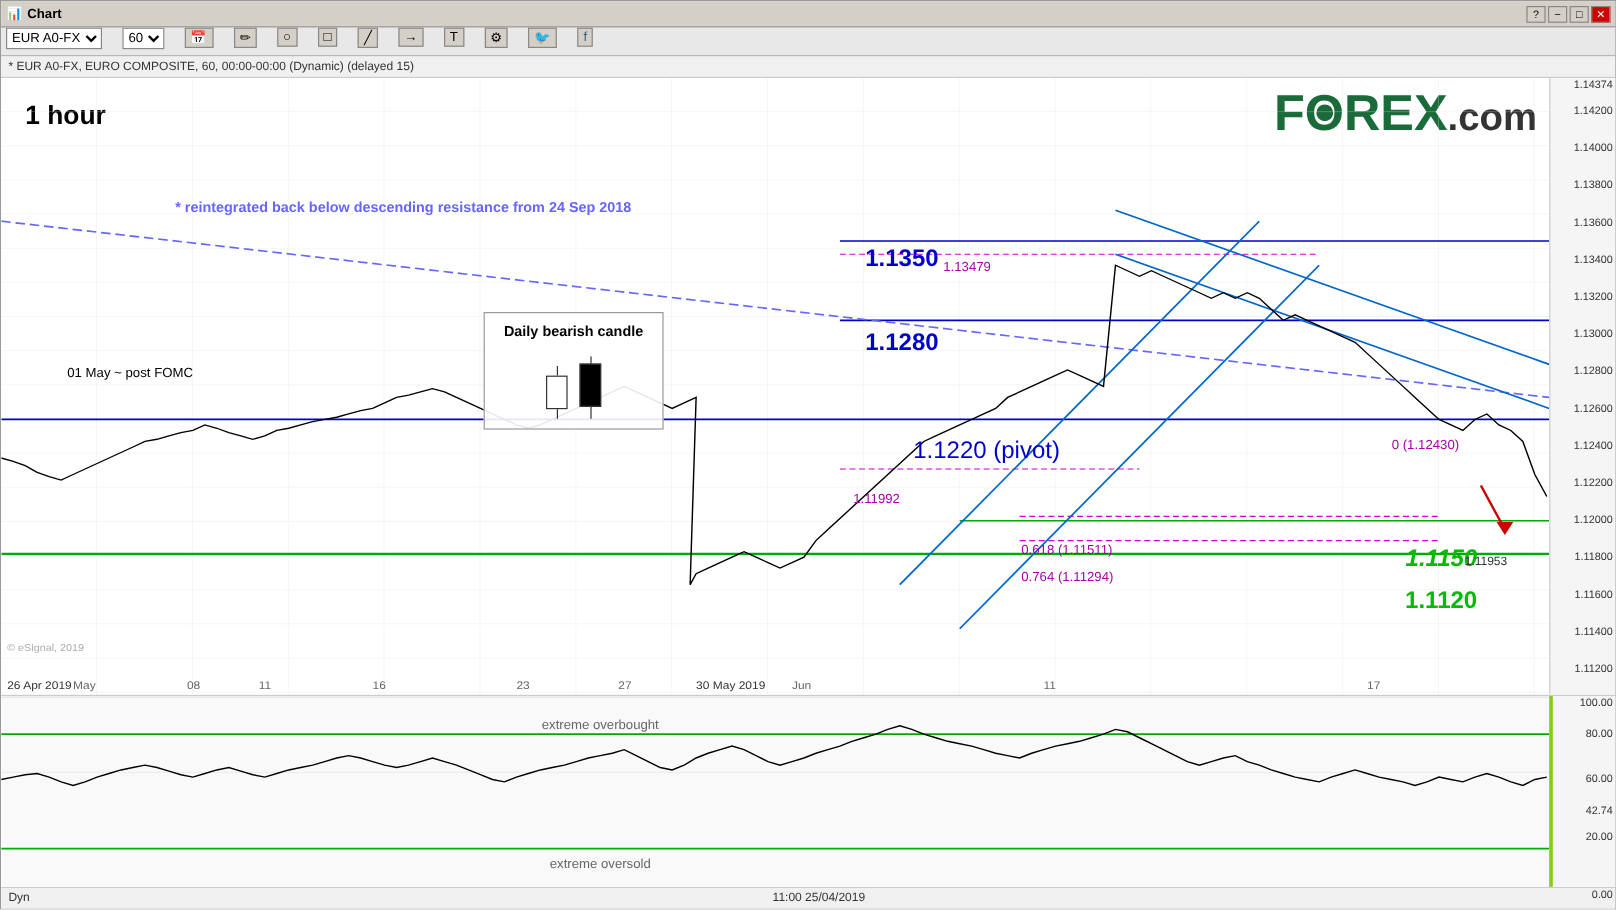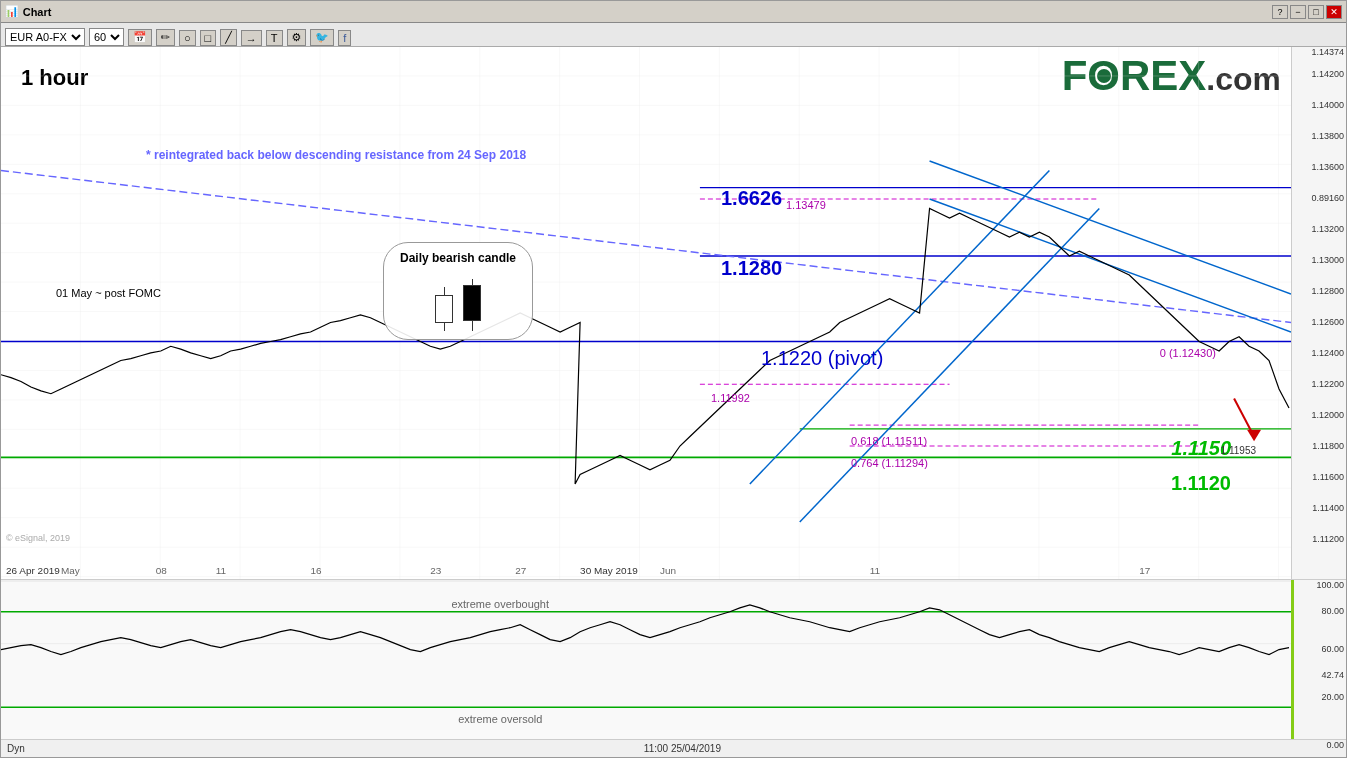--- a/index.html
+++ b/index.html
@@ -51,23 +51,23 @@
       align-items: center;
       justify-content: center;
       cursor: pointer;
     }
 
     
     #toolbar {
       height: 24px;
       background: #e8e8e8;
       display: flex;
-      align-items: flex-end;
+      align-items: flex-start;
       padding: 0 4px;
-      gap: 4px;
+      gap: 17px;
       border-bottom: 1px solid #aaa;
       flex-shrink: 0;
     }
     .toolbar-item {
       font-size: 11px;
       padding: 1px 4px;
       background: #d4d0c8;
       border: 1px solid #888;
       cursor: pointer;
       display: flex;
@@ -224,20 +224,23 @@
     <div class="toolbar-item">○</div>
     <div class="toolbar-item">□</div>
     <div class="toolbar-item">╱</div>
     <div class="toolbar-item">→</div>
     <div class="toolbar-item">T</div>
     <div class="toolbar-item">⚙</div>
     <div class="toolbar-item" style="color:#1da1f2;">🐦</div>
     <div class="toolbar-item" style="color:#3b5998;">f</div>
   </div>
 
+  <div id="chart-info">
+    <span>* EUR A0-FX, EURO COMPOSITE, 60, 00:00-00:00 (Dynamic) (delayed 15)</span>
+  </div>
 
   <div id="chart-container">
 
     <div id="price-chart">
 
       <div class="annotation" style="top:18px; left:20px; font-size:22px; font-weight:bold; color:#000;">1 hour</div>
 
       <div style="position:absolute; top:8px; right:65px; font-size:0; line-height:1;">
         <span style="font-size:42px; font-weight:900; color:#1a6b3a; font-family:Arial Black,sans-serif;">F</span>
         <span style="position:relative; display:inline-block; font-size:42px; font-weight:900; color:#1a6b3a; font-family:Arial Black,sans-serif;">
@@ -320,59 +323,59 @@
         <text x="5" y="520" font-size="9" fill="#aaa">© eSignal, 2019</text>
       </svg>
 
       <div class="annotation" style="top:100px; left:145px; color:#6666ff; font-size:12px; font-weight:bold; line-height:1.4;">
         <span>* reintegrated back below descending resistance
 from 24 Sep 2018</span>
       </div>
 
       <div class="annotation" style="top:240px; left:55px; color:#000; font-size:11px;">01 May ~ post FOMC</div>
 
-      <div class="candle-box" style="top:195px; left:382px; width:150px;border-radius:25px;">
+      <div class="candle-box" style="top:195px; left:402px; width:150px;">
         <div style="text-align:center; font-size:12px; font-weight:bold; margin-bottom:6px;">Daily bearish
 candle</div>
         <div style="display:flex; justify-content:center; align-items:flex-end; height:60px; gap:10px;">
 
           <div style="display:flex; flex-direction:column; align-items:center;">
             <div style="width:1px; height:8px; background:#333;"></div>
             <div style="width:18px; height:28px; background:#fff; border:1px solid #333;"></div>
             <div style="width:1px; height:8px; background:#333;"></div>
           </div>
 
           <div style="display:flex; flex-direction:column; align-items:center;">
             <div style="width:1px; height:6px; background:#333;"></div>
             <div style="width:18px; height:36px; background:#000; border:1px solid #333;"></div>
             <div style="width:1px; height:10px; background:#333;"></div>
           </div>
         </div>
       </div>
 
-      <div class="annotation" style="top:140px; left:720px; color:#0000cc; font-size:20px; font-weight:bold;">1.6626</div>
+      <div class="annotation" style="top:140px; left:720px; color:#0000cc; font-size:20px; font-weight:bold;">1.1350</div>
       <div class="annotation" style="top:210px; left:720px; color:#0000cc; font-size:20px; font-weight:bold;">1.1280</div>
       <div class="annotation" style="top:300px; left:760px; color:#0000cc; font-size:20px; font-weight:normal;">1.1220 (pivot)</div>
       <div class="annotation" style="top:390px; right:115px; color:#00bb00; font-size:20px; font-weight:bold;font-style:italic;">1.1150</div>
       <div class="annotation" style="top:425px; right:115px; color:#00bb00; font-size:20px; font-weight:bold;">1.1120</div>
 
       <div class="annotation" style="top:300px; right:130px; color:#aa00aa; font-size:11px;margin-left:34px;">0 (1.12430)</div>
       <div class="annotation" style="top:388px; left:850px; color:#aa00aa; font-size:11px;">0.618 (1.11511)</div>
       <div class="annotation" style="top:410px; left:850px; color:#aa00aa; font-size:11px;">0.764 (1.11294)</div>
       <div class="annotation" style="top:152px; left:785px; color:#aa00aa; font-size:11px;">1.13479</div>
       <div class="annotation" style="top:345px; left:710px; color:#aa00aa; font-size:11px;">1.11992</div>
       <div class="annotation" style="top:398px; right:90px; color:#333; font-size:10px;margin-left:20px;">1.11953</div>
 
       <div id="price-labels" style="position:absolute;right:0;top:0;width:55px;height:100%;background:#f5f5f5;border-left:1px solid #ccc;font-size:9px;color:#333;">
         <div style="position:absolute;top:0px;right:2px;">1.14374</div>
         <div style="position:absolute;top:22px;right:2px;">1.14200</div>
         <div style="position:absolute;top:53px;right:2px;">1.14000</div>
         <div style="position:absolute;top:84px;right:2px;">1.13800</div>
         <div style="position:absolute;top:115px;right:2px;">1.13600</div>
-        <div style="position:absolute;top:146px;right:2px;">0.89160</div>
+        <div style="position:absolute;top:146px;right:2px;">1.13400</div>
         <div style="position:absolute;top:177px;right:2px;">1.13200</div>
         <div style="position:absolute;top:208px;right:2px;">1.13000</div>
         <div style="position:absolute;top:239px;right:2px;">1.12800</div>
         <div style="position:absolute;top:270px;right:2px;">1.12600</div>
         <div style="position:absolute;top:301px;right:2px;">1.12400</div>
         <div style="position:absolute;top:332px;right:2px;">1.12200</div>
         <div style="position:absolute;top:363px;right:2px;">1.12000</div>
         <div style="position:absolute;top:394px;right:2px;margin-left:30px;">1.11800</div>
         <div style="position:absolute;top:425px;right:2px;">1.11600</div>
         <div style="position:absolute;top:456px;right:2px;">1.11400</div>

